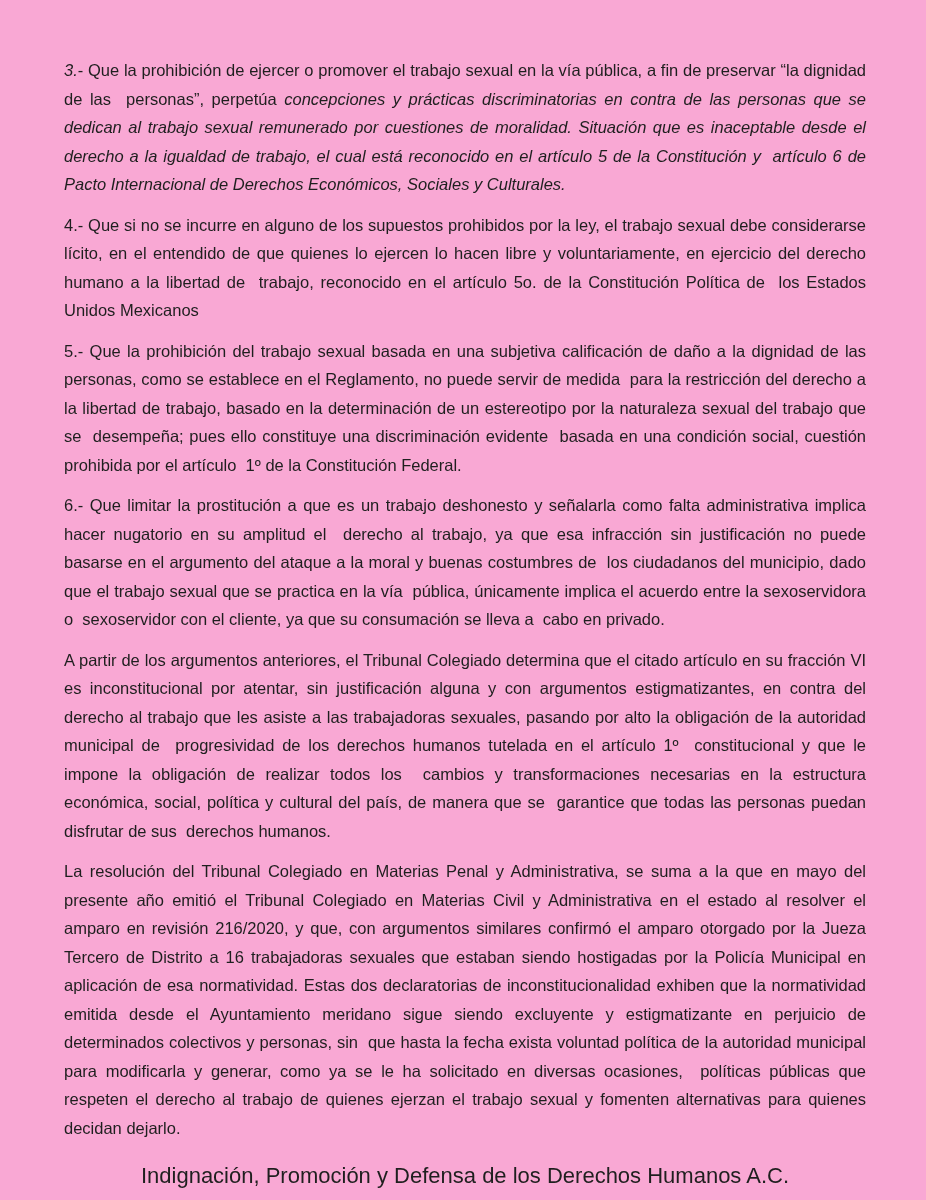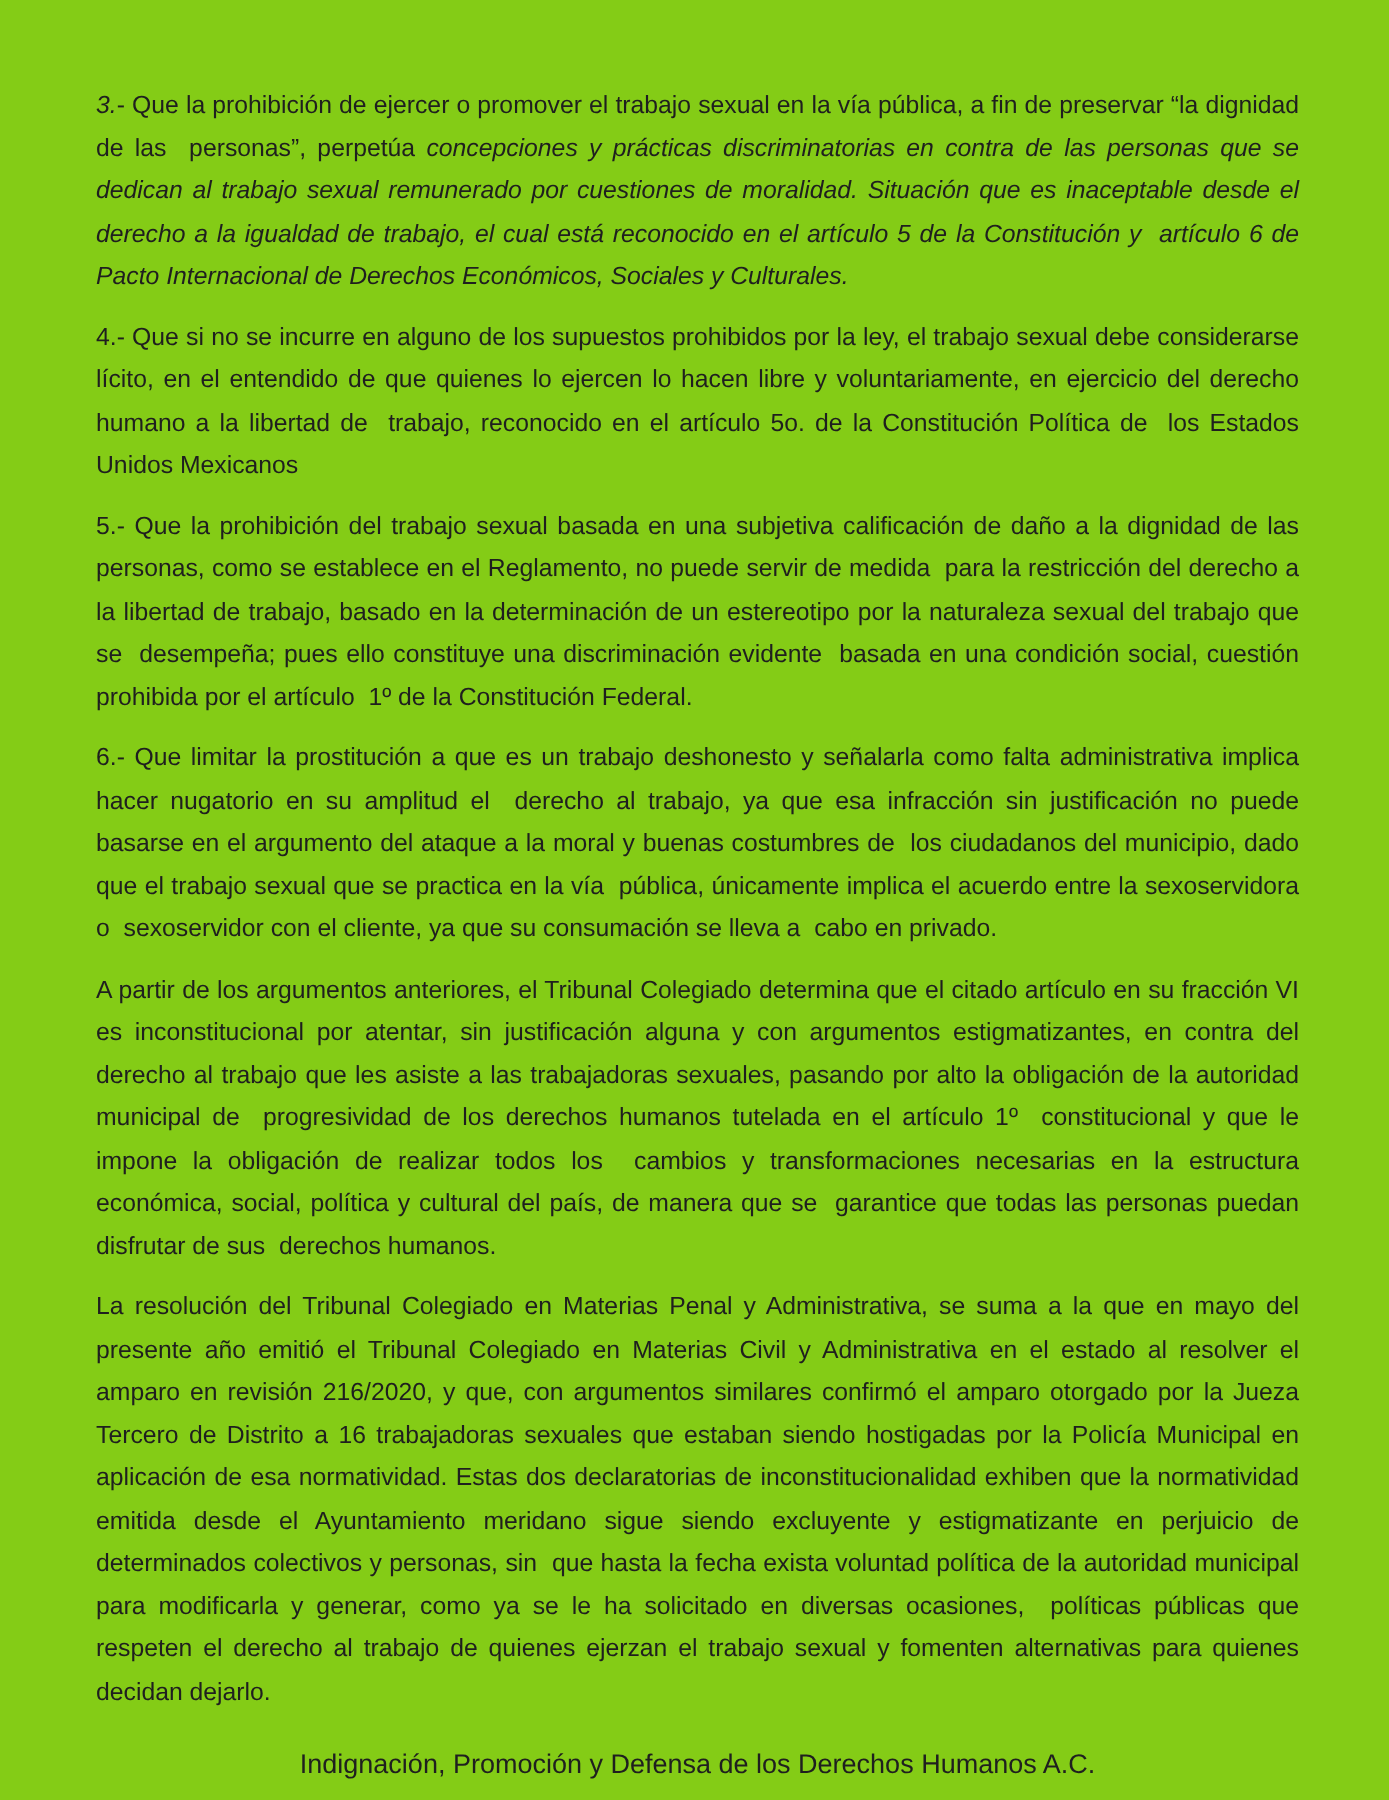--- a/index.html
+++ b/index.html
@@ -12,39 +12,39 @@
     height: 1200px;
     overflow: hidden;
     font-family: "Liberation Sans", "DejaVu Sans", sans-serif;
     color: #1f1f1f;
   }
   .page {
     box-sizing: border-box;
     width: 926px;
     height: 1200px;
     padding: 56px 60px 0 64px;
-    background: #84cc16;
+    background: #f9a8d4;
   }
   .para {
     margin: 0 0 12px 0;
     font-size: 16.5px;
     line-height: 28.5px;
     text-align: justify;
     text-justify: inter-word;
     white-space: pre-wrap;
   }
   .para em {
     font-style: italic;
   }
   .signatures {
     margin-top: 20px;
   }
   .sig {
     margin: 0 0 7px 0;
-    font-size: 18px;
+    font-size: 22px;
     line-height: 28.5px;
     text-align: center;
     white-space: pre-wrap;
   }
 </style>
 </head>
 <body style="color: rgb(31, 31, 31); background: rgb(255, 255, 255);">
 
 <main class="page">
   <section class="body-text">

